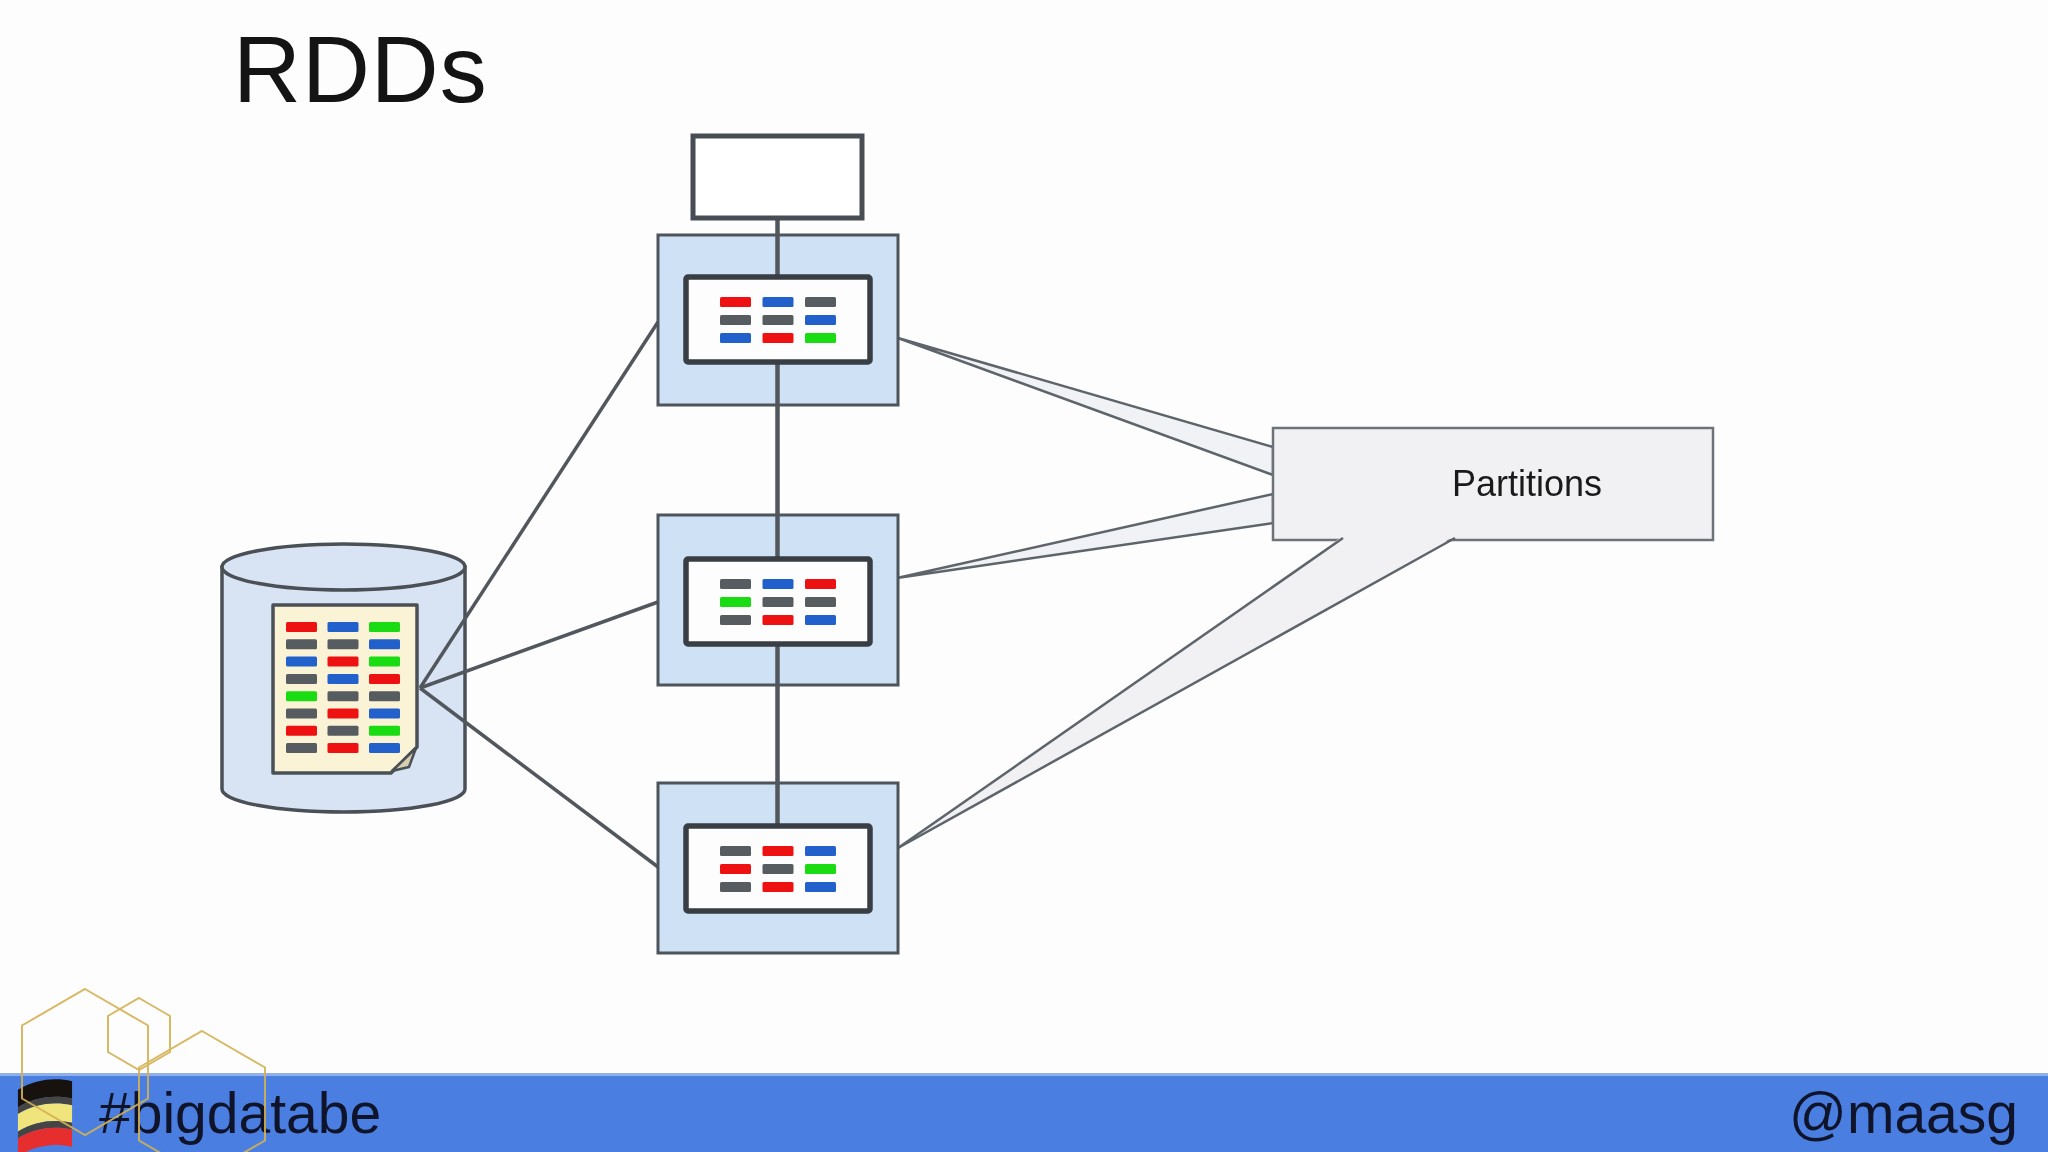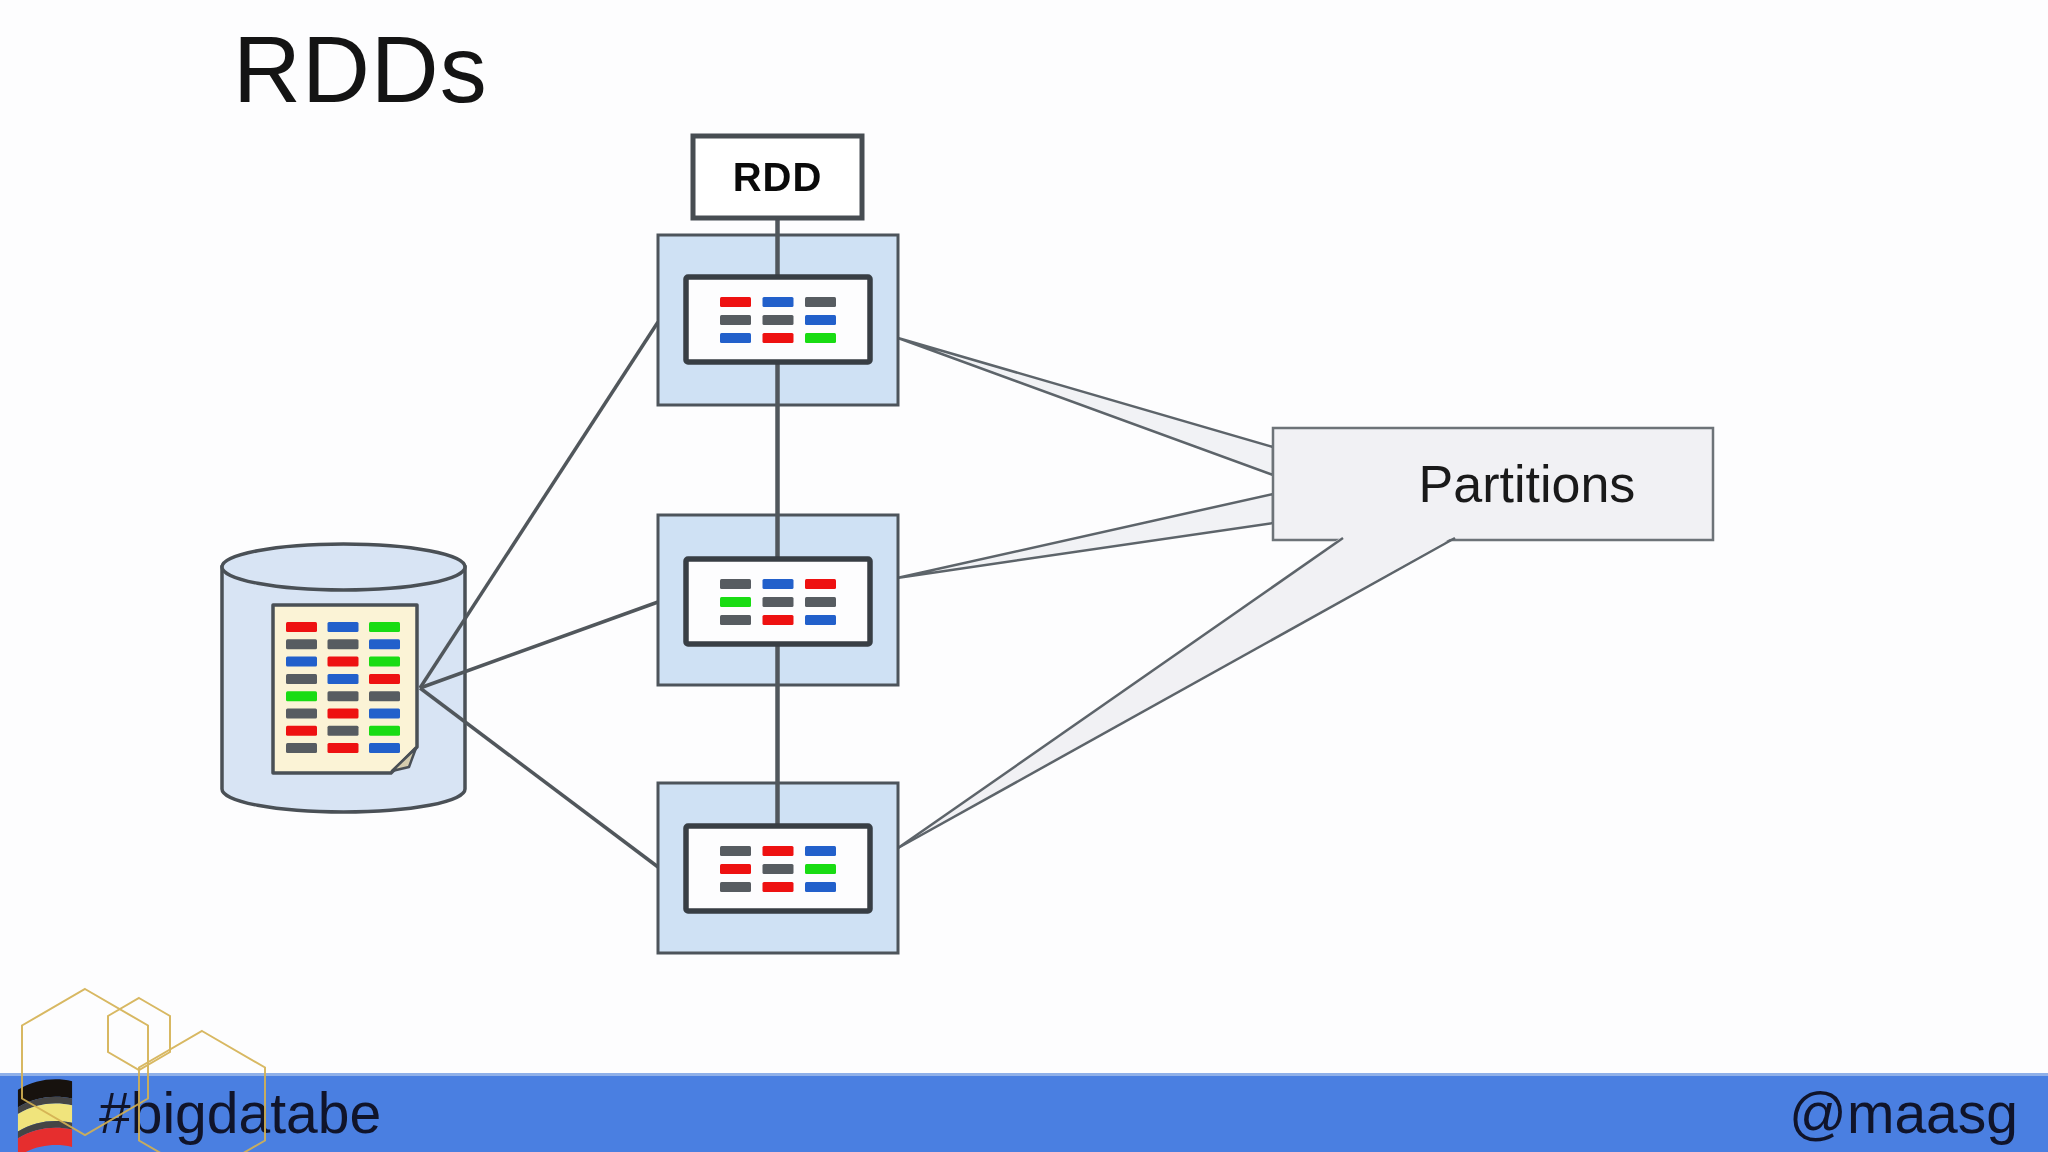--- a/index.html
+++ b/index.html
@@ -14,21 +14,21 @@
     font-size:94px;color:var(--title_color);font-weight:400;letter-spacing:1px;margin-left:36px;
   }
   .rdd-label{
     position:absolute;left:693px;top:136px;width:169px;height:82px;
     display:flex;align-items:center;justify-content:center;
     font-size:40px;font-weight:bold;color:var(--rdd_text);letter-spacing:1px;
   }
   .callout-label{
     position:absolute;left:1273px;top:428px;width:508px;height:112px;
     display:flex;align-items:center;justify-content:center;
-    font-size:52px;color:var(--label_text);font-weight:400;text-align:center;
+    font-size:36px;color:var(--label_text);font-weight:400;text-align:center;
   }
   .footer{
     position:absolute;left:0;top:1073px;width:2048px;height:79px;
     background:var(--footer_bg);
     box-shadow:inset 0 3px 0 rgba(200,216,240,.55);
     display:flex;align-items:center;overflow:hidden;z-index:3;
   }
   .footer-logo{position:absolute;left:16px;top:1px;}
   .footer-hashtag{
     position:absolute;left:99px;top:0;height:79px;display:flex;align-items:center;
@@ -136,21 +136,20 @@
         <rect x="720" y="882" width="31" height="10" rx="1.5" fill="#575c61"></rect>
         <rect x="762.5" y="882" width="31" height="10" rx="1.5" fill="#ee1111"></rect>
         <rect x="805" y="882" width="31" height="10" rx="1.5" fill="#2260cb"></rect>
       </g>
 
     <rect x="693" y="136" width="169" height="82" fill="#ffffff" stroke="#474d52" stroke-width="5"></rect>
   </svg>
 
   <div class="layer text-layer">
     <div class="slide-title">RDDs</div>
-    <div class="rdd-label">RDD</div>
     <div class="callout-label">Partitions</div>
   </div>
 
   <div class="footer">
     <svg class="footer-logo" width="58" height="82" viewBox="0 0 60 82">
       <path d="M2,15 C20,4 40,2 58,6 L58,24 C40,20 20,22 2,33 Z" fill="var(--logo_black)"></path>
       <path d="M2,33 C20,22 40,20 58,24 L58,31 C40,27 20,29 2,40 Z" fill="var(--logo_dark)"></path>
       <path d="M2,40 C20,29 40,27 58,31 L58,49 C40,45 20,47 2,58 Z" fill="var(--logo_yellow)"></path>
       <path d="M2,58 C20,47 40,45 58,49 L58,56 C40,52 20,54 2,65 Z" fill="var(--logo_dark)"></path>
       <path d="M2,65 C20,54 40,52 58,56 L58,74 C40,70 20,72 2,84 Z" fill="var(--logo_red)"></path>

